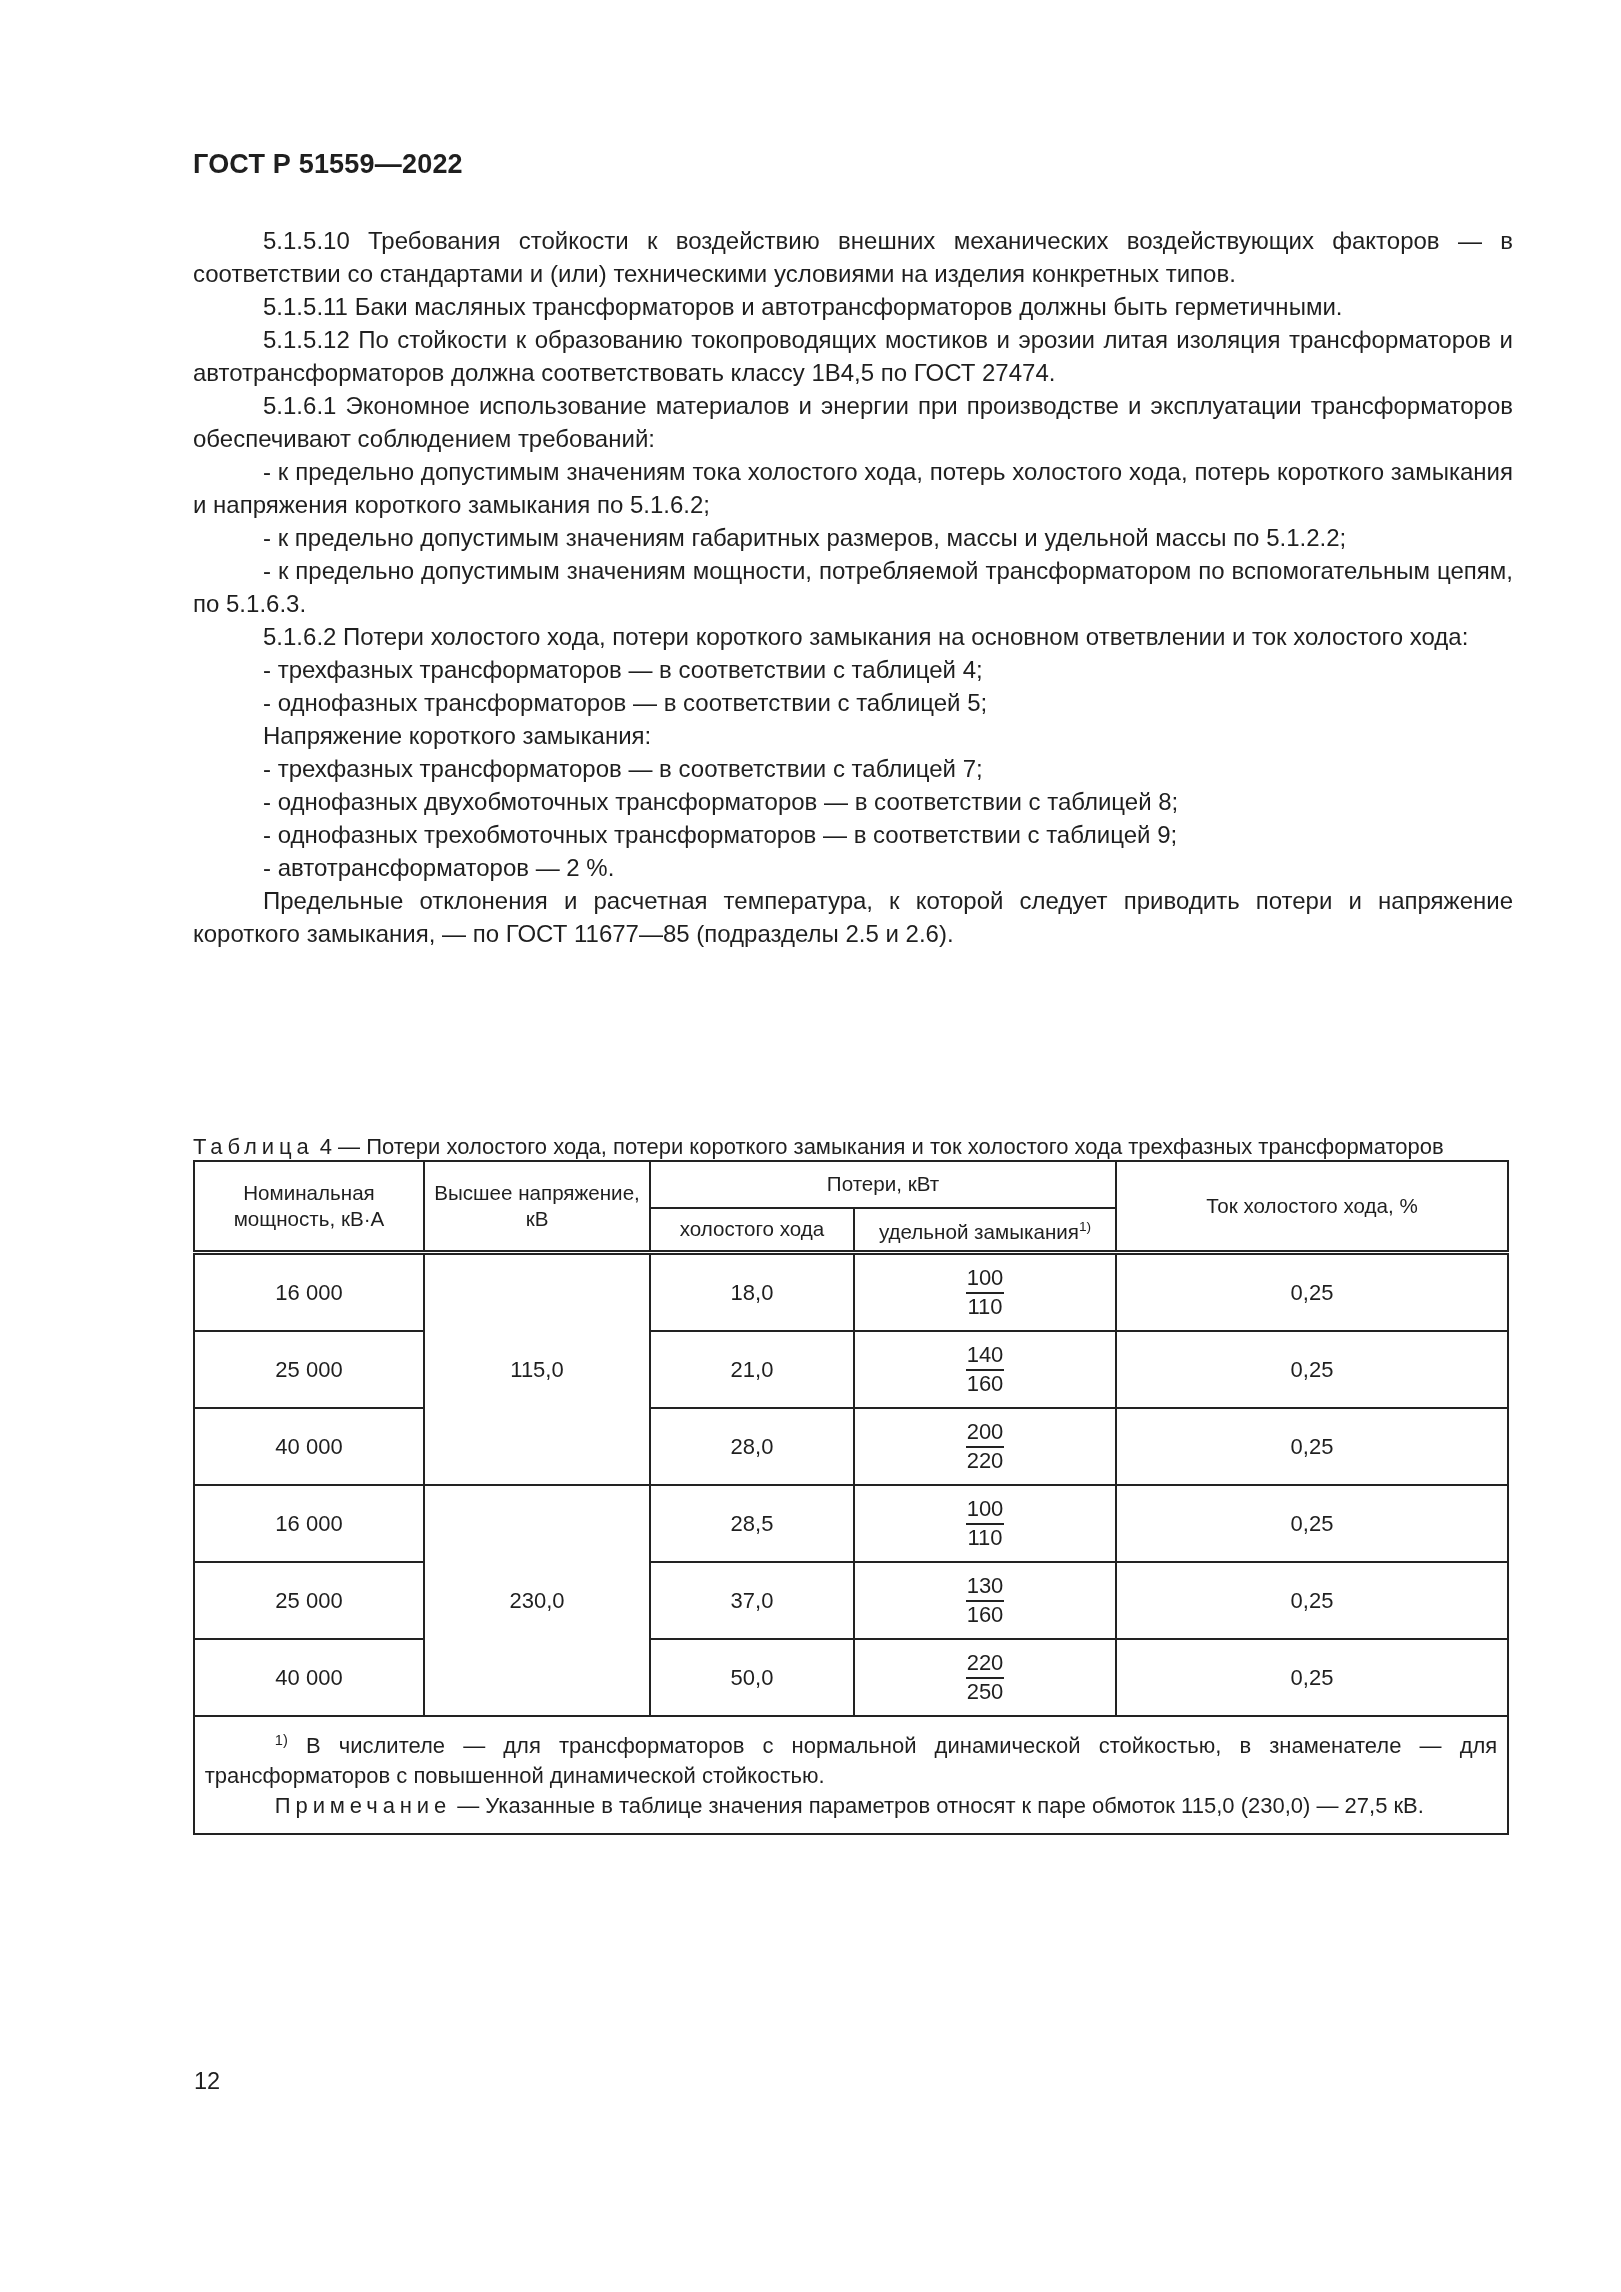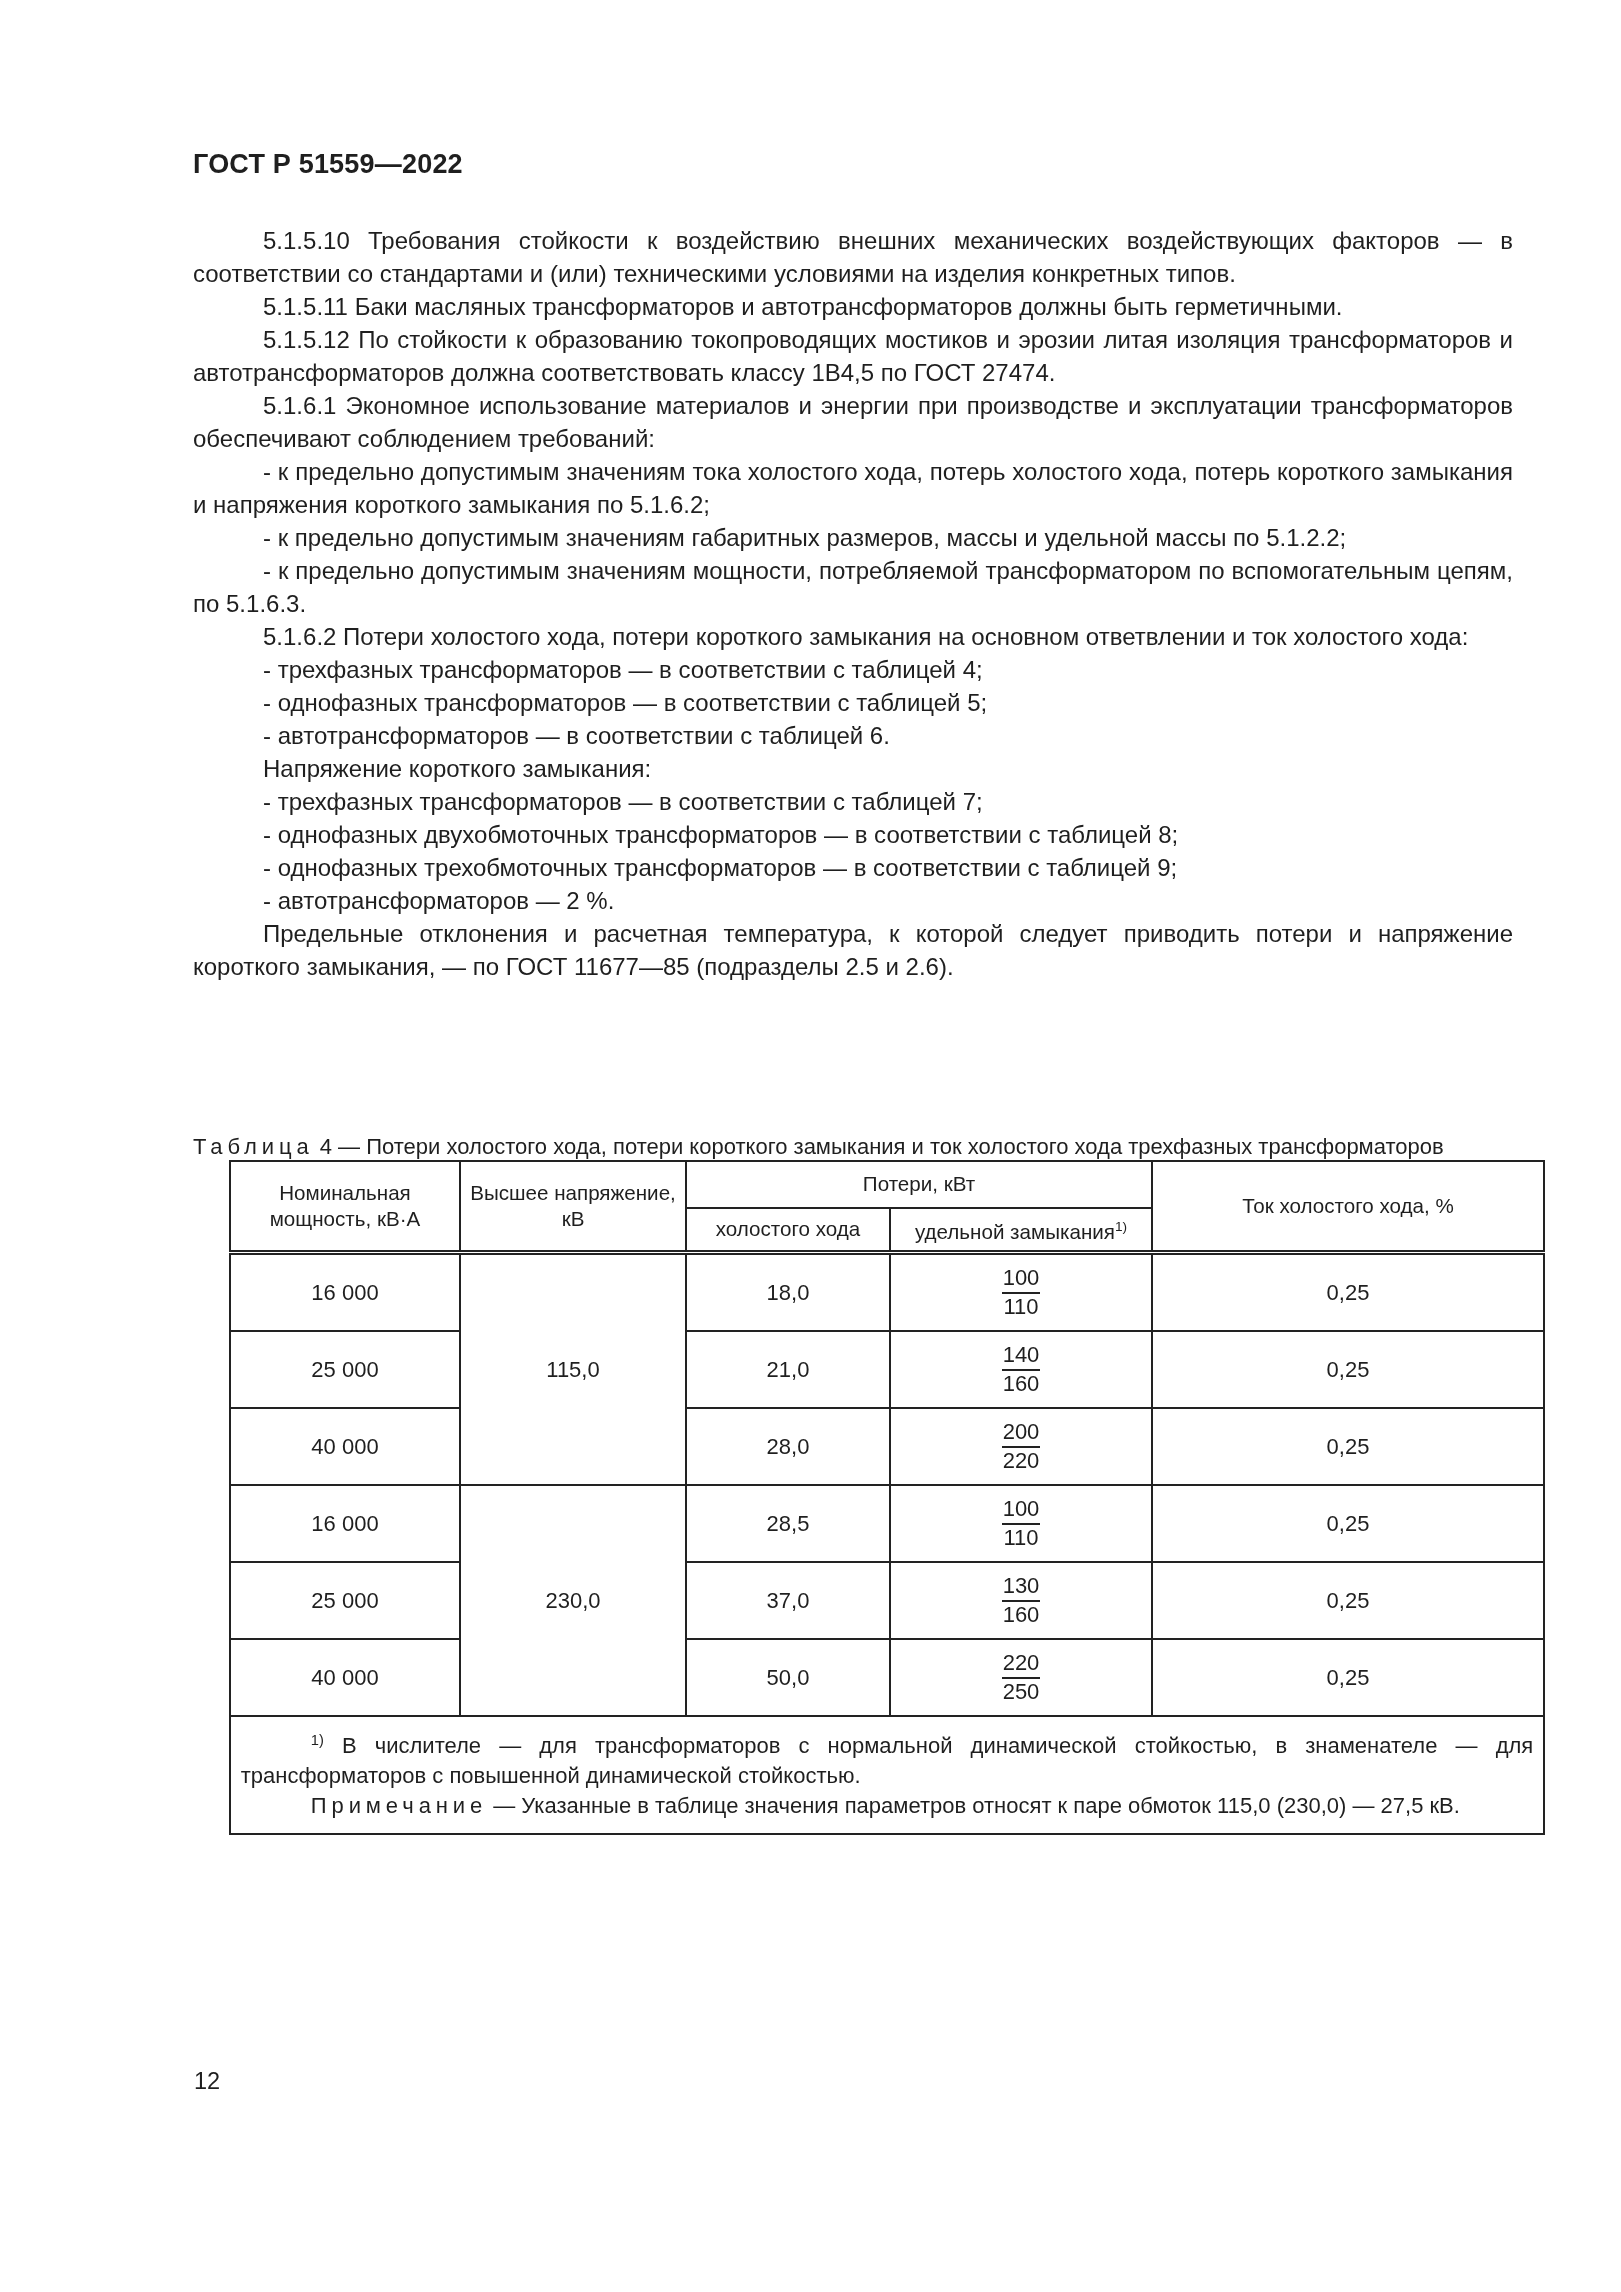--- a/index.html
+++ b/index.html
@@ -5,21 +5,21 @@
   html, body { margin: 0; padding: 0; background: #ffffff; }
   body { width: 1621px; height: 2293px; position: relative; overflow: hidden;
          font-family: "Liberation Sans", sans-serif; color: #1f1f1f; }
   .doc-header { position: absolute; left: 193px; top: 149px; font-size: 27px; font-weight: bold; letter-spacing: 0.2px; }
   .body-text { position: absolute; left: 193px; top: 224px; width: 1320px; font-size: 24px; line-height: 33px; }
   .body-text p { margin: 0; text-align: justify; text-indent: 70px; }
   .body-text p.heading { font-weight: bold; }
   .caption { position: absolute; left: 193px; top: 1132px; width: 1320px; font-size: 22px; line-height: 29px; text-align: justify; }
   .caption .spaced { letter-spacing: 4.9px; }
   table.data-table { position: absolute; left: 193px; top: 1160px; width: 1314px;
-         border-collapse: collapse; font-size: 22px; table-layout: fixed; border: 2.9px solid #222; margin-left: 36px; }
+         border-collapse: collapse; font-size: 22px; table-layout: fixed; border: 2.9px solid #222; }
   table.data-table td, table.data-table th { border: 2px solid #222; text-align: center; vertical-align: middle;
          font-weight: normal; padding: 0; }
   table.data-table th { font-size: 20.6px; line-height: 26.5px; }
   tr.h1 th { height: 45px; }
   tr.h2 th { height: 41px; }
   tr.h2 th, tr.h1 th.rowspan { border-bottom: 5.9px double #222; }
   tr.body-row td { height: 75px; }
   tr.body-row.group-end td { border-bottom-width: 2.9px; }
   .frac { display: inline-block; line-height: 26.5px; }
   .frac .num { display: block; border-bottom: 2.9px solid #222; padding: 0 1px; }
@@ -39,21 +39,20 @@
   <p>5.1.5.10 Требования стойкости к воздействию внешних механических воздействующих факторов — в соответствии со стандартами и (или) техническими условиями на изделия конкретных типов.</p>
   <p>5.1.5.11 Баки масляных трансформаторов и автотрансформаторов должны быть герметичными.</p>
   <p>5.1.5.12 По стойкости к образованию токопроводящих мостиков и эрозии литая изоляция трансформаторов и автотрансформаторов должна соответствовать классу 1В4,5 по ГОСТ 27474.</p>
   <p>5.1.6.1 Экономное использование материалов и энергии при производстве и эксплуатации трансформаторов обеспечивают соблюдением требований:</p>
   <p>- к предельно допустимым значениям тока холостого хода, потерь холостого хода, потерь короткого замыкания и напряжения короткого замыкания по 5.1.6.2;</p>
   <p>- к предельно допустимым значениям габаритных размеров, массы и удельной массы по 5.1.2.2;</p>
   <p>- к предельно допустимым значениям мощности, потребляемой трансформатором по вспомогательным цепям, по 5.1.6.3.</p>
   <p>5.1.6.2 Потери холостого хода, потери короткого замыкания на основном ответвлении и ток холостого хода:</p>
   <p>- трехфазных трансформаторов — в соответствии с таблицей 4;</p>
   <p>- однофазных трансформаторов — в соответствии с таблицей 5;</p>
-  <p>- автотрансформаторов — в соответствии с таблицей 6.</p>
   <p>Напряжение короткого замыкания:</p>
   <p>- трехфазных трансформаторов — в соответствии с таблицей 7;</p>
   <p>- однофазных двухобмоточных трансформаторов — в соответствии с таблицей 8;</p>
   <p>- однофазных трехобмоточных трансформаторов — в соответствии с таблицей 9;</p>
   <p>- автотрансформаторов — 2 %.</p>
   <p>Предельные отклонения и расчетная температура, к которой следует приводить потери и напряжение короткого замыкания, — по ГОСТ 11677—85 (подразделы 2.5 и 2.6).</p>
 </div>
 
 <div class="caption">
   <span class="spaced">Таблица</span>

